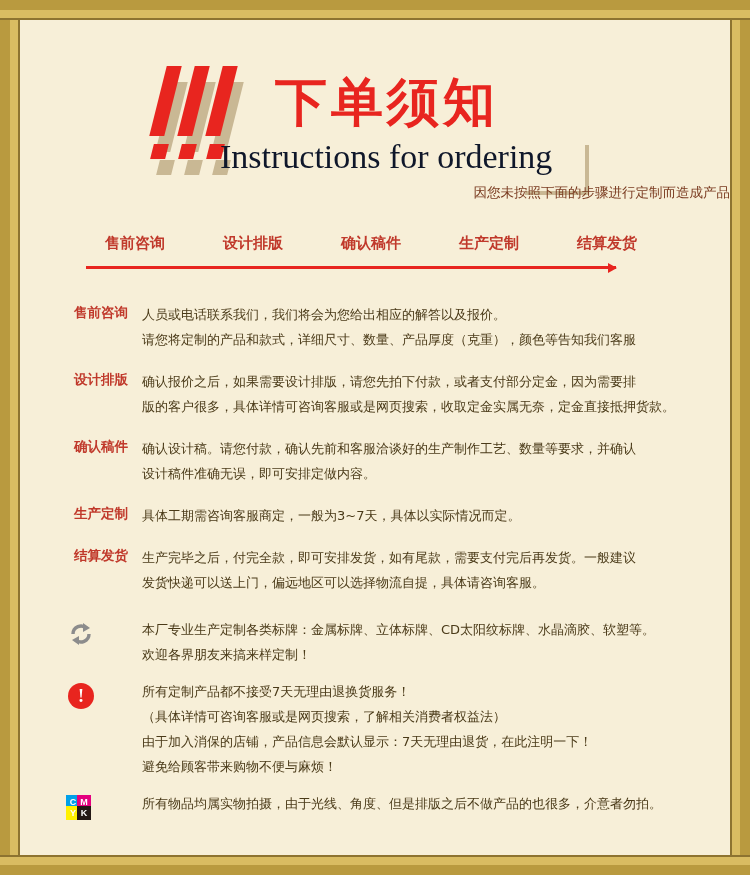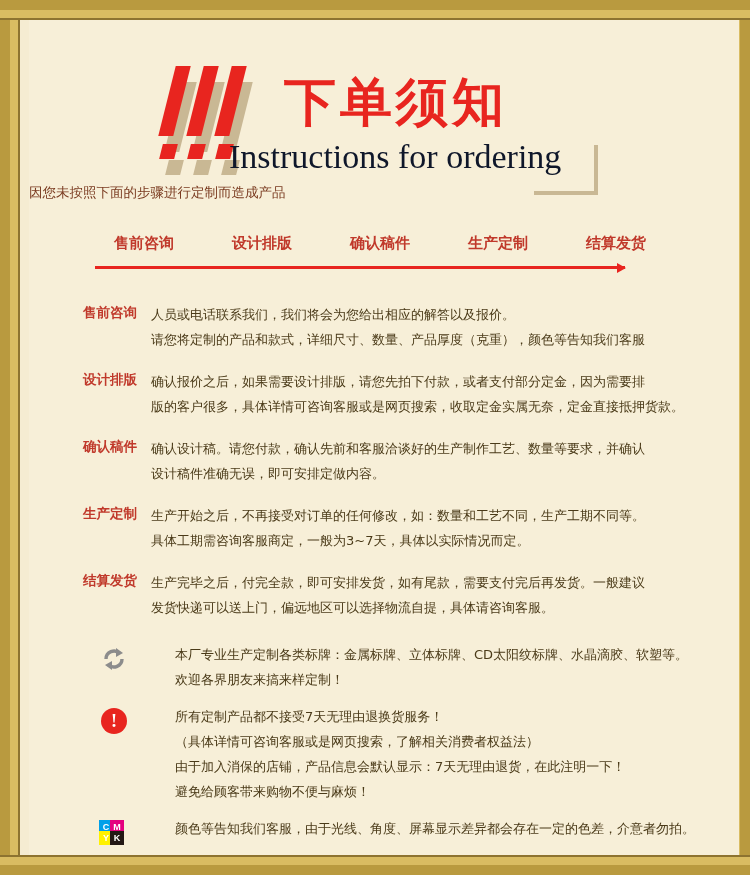--- a/index.html
+++ b/index.html
@@ -45,21 +45,21 @@
     left: 0; right: 0; bottom: 0;
     height: 20px;
     background:
       linear-gradient(to top,
         #b99a3f 0px, #b99a3f 10px,
         #d9bc62 10px, #d9bc62 18px,
         #8d7330 18px, #8d7330 20px);
   }
   .inner {
     position: absolute;
-    left: 29px;
+    left: 20px;
     top: 20px;
     width: 710px;
     height: 835px;
     background: #f7efd8;
   }
 
   
   .header {
     position: relative;
     height: 200px;
@@ -113,21 +113,21 @@
     width: 60px;
     height: 46px;
     border-right: 4px solid #c9b894;
     border-bottom: 4px solid #c9b894;
   }
   .subtitle {
     position: absolute;
     left: 0;
     top: 160px;
     width: 710px;
-    text-align: left;
+    text-align: right;
     color: #7a3b20;
     font-size: 13.5px;
     line-height: 25px;
     font-family: "DejaVu Sans", sans-serif;
   }
 
   
   .steps {
     position: relative;
     margin: 14px 60px 0 60px;
@@ -191,21 +191,20 @@
   .row-text div { white-space: nowrap; }
 
   
   .notes {
     margin-top: 22px;
   }
   .note {
     display: flex;
     align-items: flex-start;
     margin-bottom: 12px;
-    padding-left: 24px;
   }
   .note-icon {
     width: 122px;
     flex: none;
     display: flex;
     justify-content: center;
     padding-top: 4px;
   }
   .note-text {
     flex: 1;
@@ -321,21 +320,20 @@
         <div class="row-label">确认稿件</div>
         <div class="row-text">
           <div>确认设计稿。请您付款，确认先前和客服洽谈好的生产制作工艺、数量等要求，并确认</div>
           <div>设计稿件准确无误，即可安排定做内容。</div>
         </div>
       </div>
 
       <div class="row">
         <div class="row-label">生产定制</div>
         <div class="row-text">
-          <div>生产开始之后，不再接受对订单的任何修改，如：数量和工艺不同，生产工期不同等。</div>
           <div>具体工期需咨询客服商定，一般为3~7天，具体以实际情况而定。</div>
         </div>
       </div>
 
       <div class="row">
         <div class="row-label">结算发货</div>
         <div class="row-text">
           <div>生产完毕之后，付完全款，即可安排发货，如有尾款，需要支付完后再发货。一般建议</div>
           <div>发货快递可以送上门，偏远地区可以选择物流自提，具体请咨询客服。</div>
         </div>
@@ -378,20 +376,20 @@
       <div class="note">
         <div class="note-icon">
           <div class="icon-cmyk">
             <span class="cm-c">C</span>
             <span class="cm-m">M</span>
             <span class="cm-y">Y</span>
             <span class="cm-k">K</span>
           </div>
         </div>
         <div class="note-text">
-          <div>颜色等告知我们客服，由于光线、角度、屏幕显示差异都会存在一定的色差，介意者勿拍。</div>
+          <div>所有物品均属实物拍摄，由于光线、角度、但是排版之后不做产品的也很多，介意者勿拍。</div>
         </div>
       </div>
 
     </div>
 
   </div>
 </div>
 
 </body></html>

